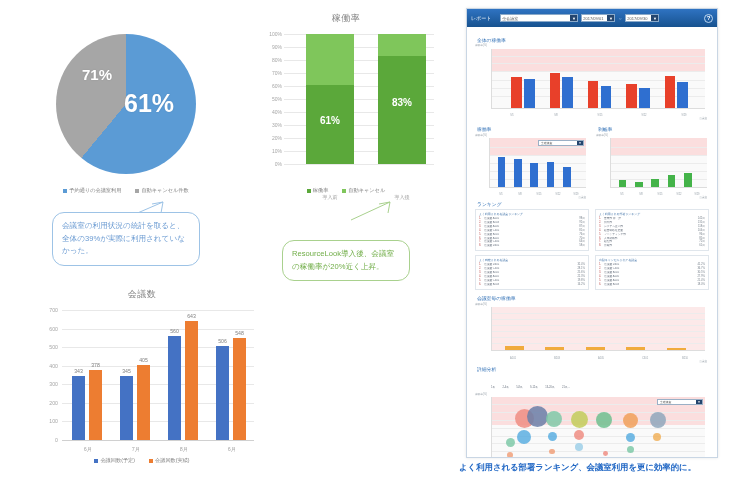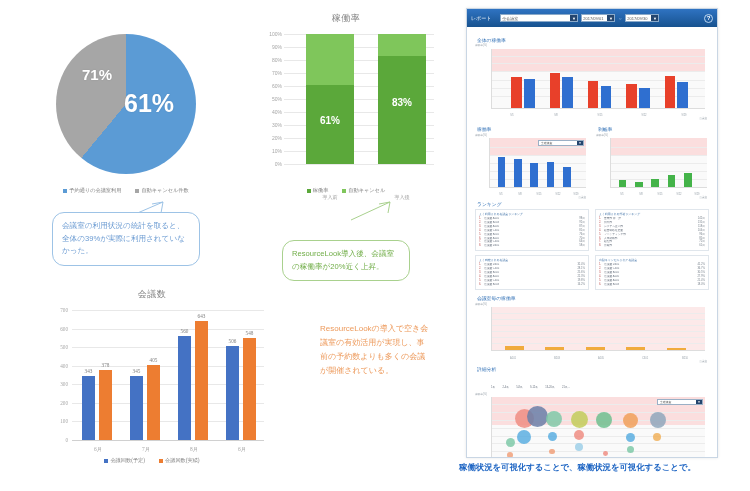--- a/index.html
+++ b/index.html
@@ -78,21 +78,21 @@
     font-size:7.6px;
     line-height:1.65;
     background:#fff;
   }
   .bubble.blue { border:1px solid #9dc3e6; color:#6b9bd2; }
   .bubble.green { border:1px solid #a9d18e; color:#70ad47; }
   .tail { position:absolute; }
   .tail svg { display:block; }
 
   
-  #group-panel { position:absolute; left:32px; top:286px; width:240px; height:190px;font-family:Liberation Serif, serif; }
+  #group-panel { position:absolute; left:22px; top:286px; width:240px; height:190px; }
   #group-panel .chart-title { margin-top:2px; }
   .g-plot { position:absolute; left:40px; top:24px; width:192px; height:130px; }
   .g-yaxis { position:absolute; left:4px; top:24px; width:32px; height:130px; }
   .g-yaxis span { position:absolute; right:0; font-size:5.2px; color:#a6a6a6; transform:translateY(-50%); }
   .g-group { position:absolute; bottom:0; width:48px; height:100%; }
   .g-bar { position:absolute; bottom:0; width:13px; }
   .g-bar.p { background:#4472c4; left:8px; }
   .g-bar.a { background:#ed7d31; left:25px; }
   .g-bar .vl {
     position:absolute; top:-8px; left:50%; transform:translateX(-50%);
@@ -339,21 +339,20 @@
         <i class="sw" style="background:#4472c4"></i>
         <span>会議回数(予定)</span>
       </span>
       <span class="li">
         <i class="sw" style="background:#ed7d31"></i>
         <span>会議回数(実績)</span>
       </span>
     </div>
   </div>
 
-  <div id="orange-note">ResourceLookの導入で空き会議室の有効活用が実現し、事前の予約数よりも多くの会議が開催されている。</div>
 
   <div id="dash">
 
     <div class="dash-topbar">
       <span class="tb-title">レポート</span>
       <div class="tb-field w1">
         <span>全会議室</span>
         <span class="caret">▼</span>
       </div>
       <div class="tb-field w2">
@@ -685,16 +684,16 @@
           <div class="bubble-dot" style="left:158px;  top:15px;   width:16px; height:16px; background:#8fa7bc;"></div>
           <div class="bubble-dot" style="left:161px;  top:36px;   width:8px;  height:8px;  background:#f0b05a;"></div>
         </div>
 
       </div>
 
     </div>
   </div>
 
   <div id="caption">
-    <div>稼働状況を可視化することで、稼働状況を可視化することで。</div>
+    <div>よく利用される部署ランキング、会議室利用を更に効率的に。</div>
   </div>
 
 </div>
 
 </body></html>

